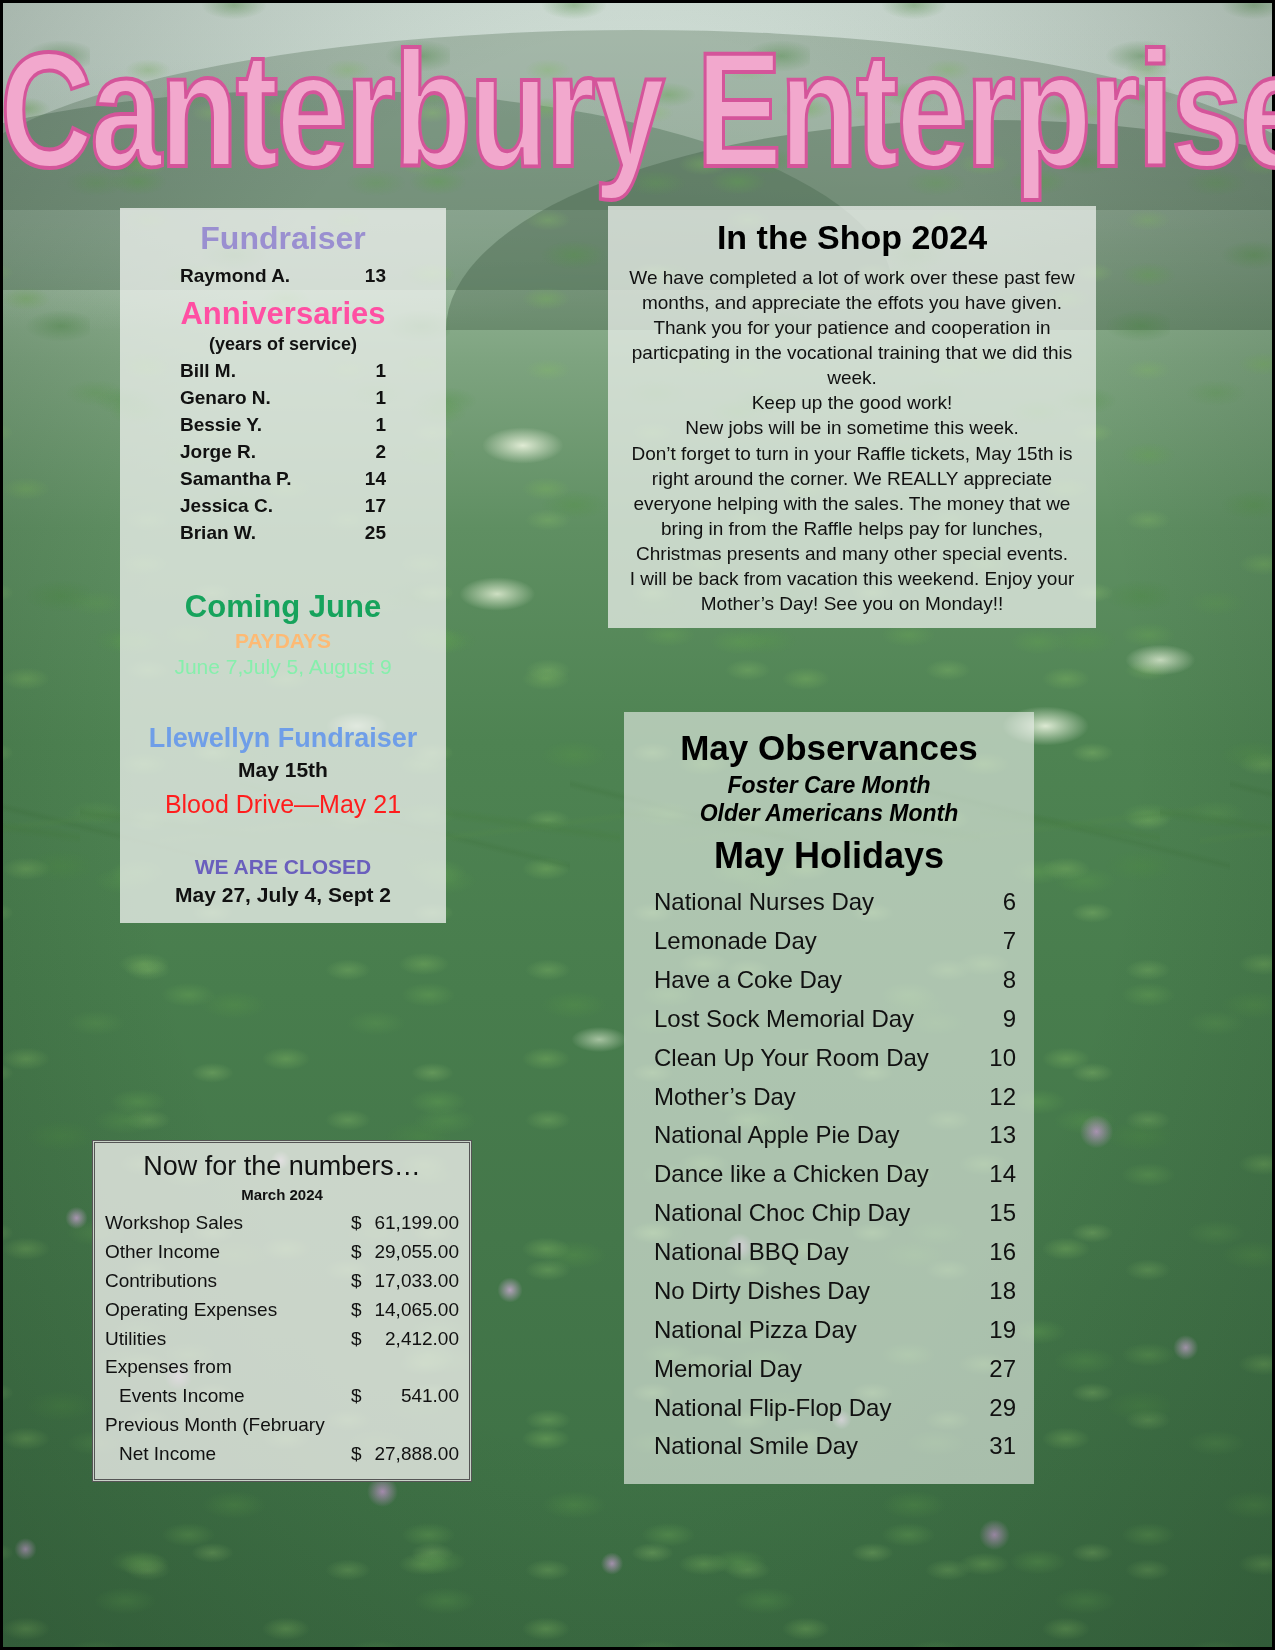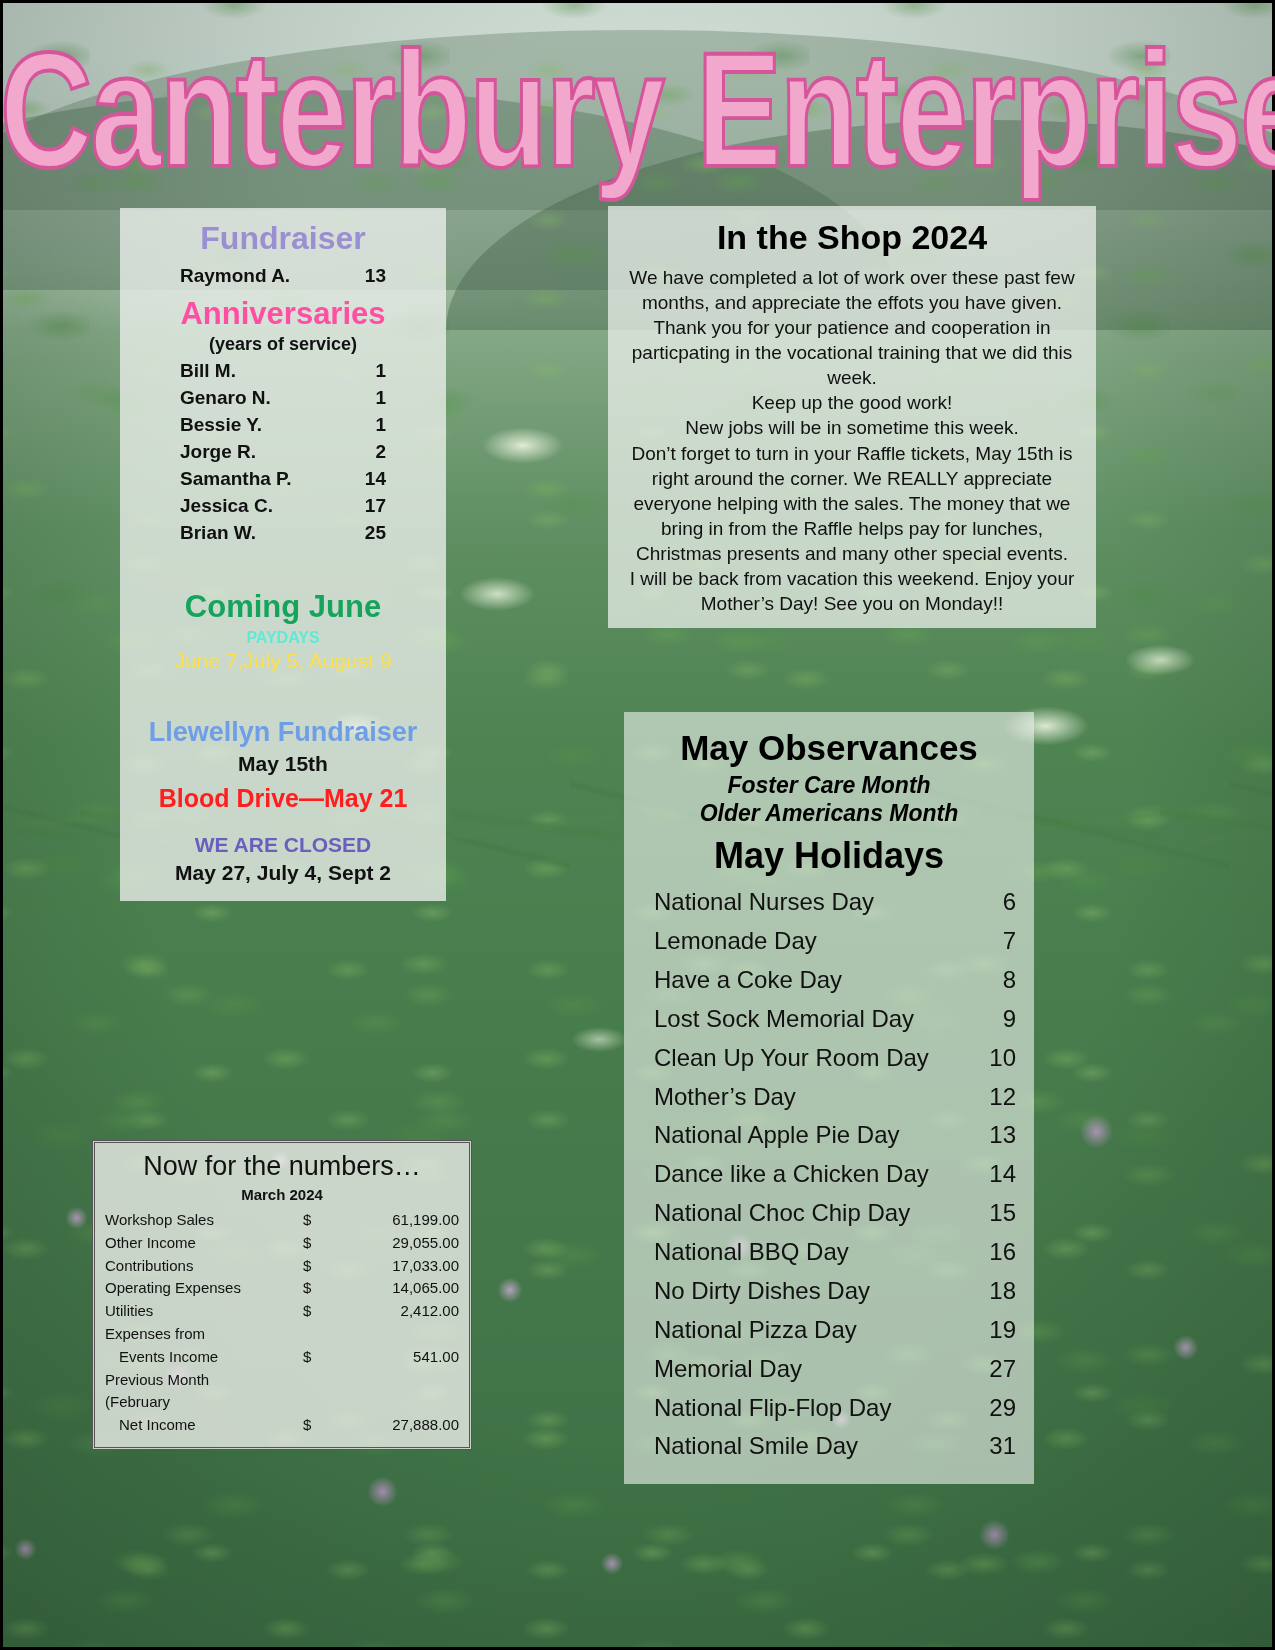--- a/index.html
+++ b/index.html
@@ -192,46 +192,46 @@
     color: #111;
     margin-bottom: 3px;
   }
   .hdr-coming {
     font-size: 31px;
     font-weight: bold;
     color: #16a35c;
     margin: 42px 0 4px 0;
   }
   .paydays-label {
-    font-size: 16px;
-    font-weight: bold;
-    color: #5eead4;
+    font-size: 21px;
+    font-weight: bold;
+    color: #fdba74;
     margin-bottom: 2px;
   }
   .paydays-dates {
     font-size: 21px;
-    color: #fde047;
+    color: #86efac;
   }
   .hdr-llewellyn {
     font-size: 27px;
     font-weight: bold;
     color: #6f9ee8;
     margin: 44px 0 4px 0;
   }
   .llewellyn-date {
     font-size: 21px;
     font-weight: bold;
     color: #111;
     margin-bottom: 8px;
   }
   .blood-drive {
     font-size: 25px;
-    font-weight: bold;
+    font-weight: normal;
     color: #ff1d1d;
-    margin-bottom: 20px;
+    margin-bottom: 36px;
   }
   .closed-title {
     font-size: 21px;
     font-weight: bold;
     color: #6a5fbd;
     margin-bottom: 4px;
   }
   .closed-dates {
     font-size: 21px;
     font-weight: bold;
@@ -320,24 +320,23 @@
   .num-sub {
     text-align: center;
     font-size: 15px;
     font-weight: bold;
     color: #111;
     margin-bottom: 6px;
   }
   .num-row {
     display: flex;
     align-items: baseline;
-    font-size: 15px;
+    font-size: 19px;
     color: #111;
     line-height: 1.52;
-    gap: 48px;
   }
   .num-row .lbl { flex: 1; text-align: left; }
   .num-row .cur { width: 22px; text-align: left; }
   .num-row .amt { width: 86px; text-align: right; }
   .num-row.indent .lbl { padding-left: 14px; }
 </style>
 </head>
 <body>
 
 <div class="page">

